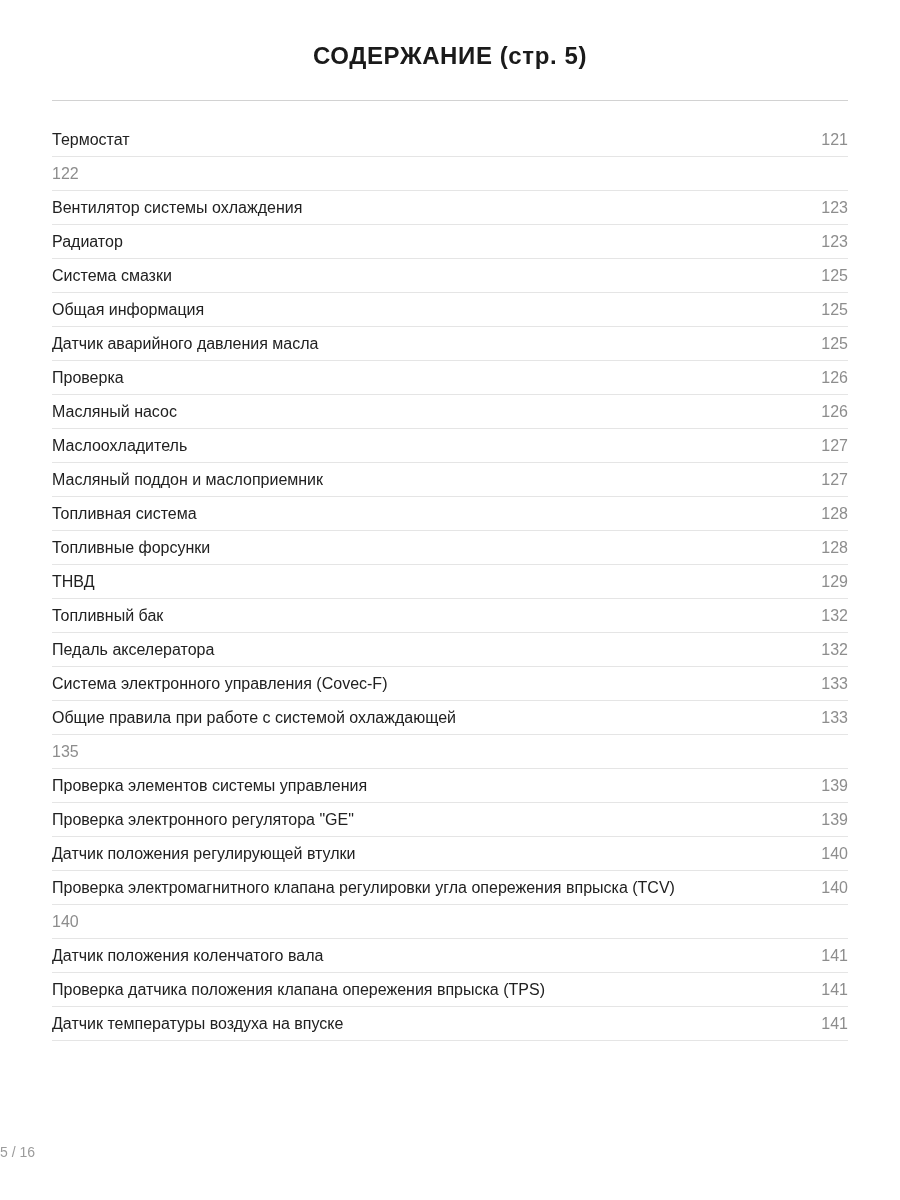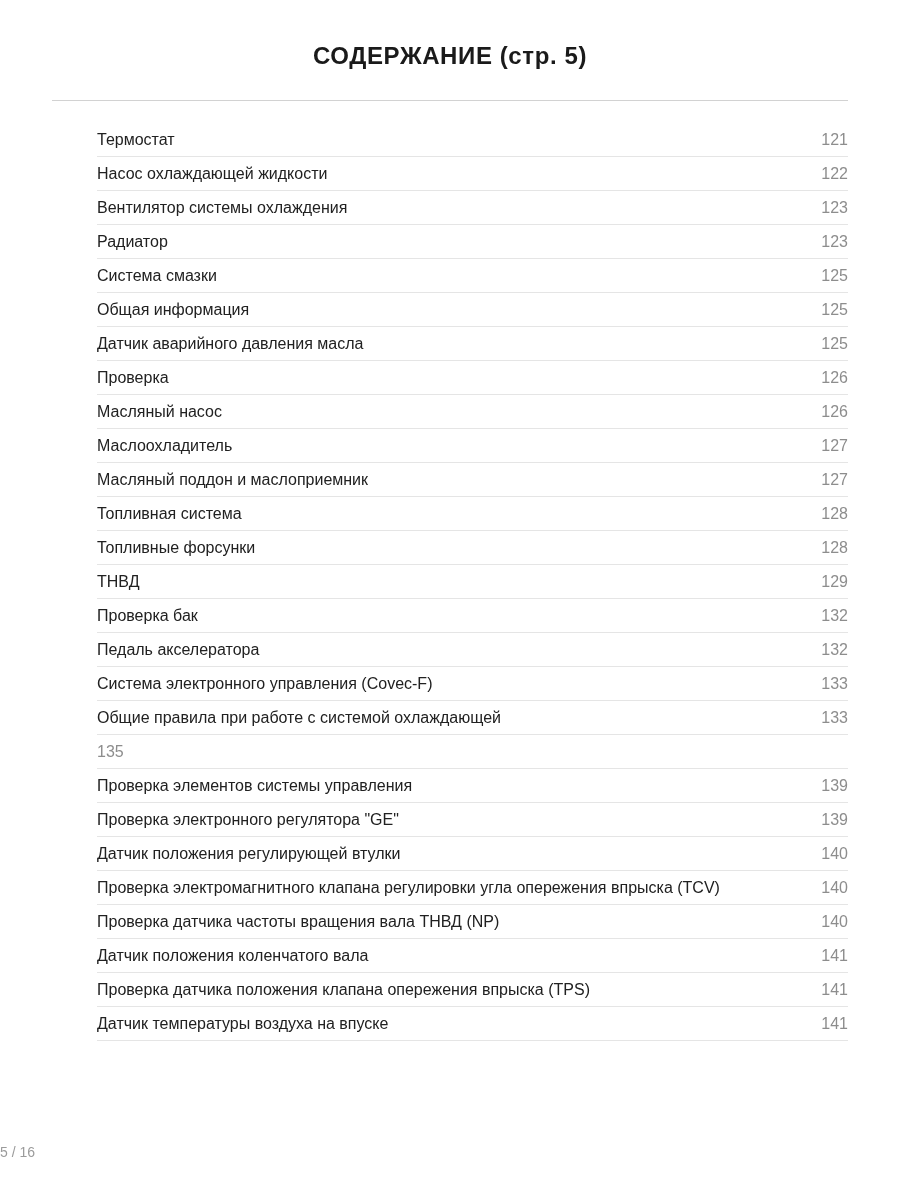--- a/index.html
+++ b/index.html
@@ -28,21 +28,20 @@
     color: #1a1a1a;
   }
   .top-divider {
     margin-top: 30px;
     border: none;
     border-top: 1px solid #d2d2d2;
     height: 0;
   }
   .toc-list {
     margin-top: 22px;
-    margin-left: 45px;
   }
   .toc-row {
     display: flex;
     justify-content: space-between;
     align-items: center;
     height: 34px;
     border-bottom: 1px solid #e5e5e5;
     cursor: default;
   }
   .toc-item-label {
@@ -77,21 +76,20 @@
     <h1 class="page-title">СОДЕРЖАНИЕ (стр. 5)</h1>
 
     <hr class="top-divider">
 
     <div class="toc-list">
         <div class="toc-row">
     <span class="toc-item-label">Термостат</span>
     <span class="toc-item-page">121</span>
   </div>
         <div class="toc-row">
-    <span class="toc-item-label">Насос охлаждающей жидкости</span>
     <span class="toc-item-page">122</span>
   </div>
         <div class="toc-row">
     <span class="toc-item-label">Вентилятор системы охлаждения</span>
     <span class="toc-item-page">123</span>
   </div>
         <div class="toc-row">
     <span class="toc-item-label">Радиатор</span>
     <span class="toc-item-page">123</span>
   </div>
@@ -129,21 +127,21 @@
   </div>
         <div class="toc-row">
     <span class="toc-item-label">Топливные форсунки</span>
     <span class="toc-item-page">128</span>
   </div>
         <div class="toc-row">
     <span class="toc-item-label">ТНВД</span>
     <span class="toc-item-page">129</span>
   </div>
         <div class="toc-row">
-    <span class="toc-item-label">Проверка бак</span>
+    <span class="toc-item-label">Топливный бак</span>
     <span class="toc-item-page">132</span>
   </div>
         <div class="toc-row">
     <span class="toc-item-label">Педаль акселератора</span>
     <span class="toc-item-page">132</span>
   </div>
         <div class="toc-row">
     <span class="toc-item-label">Система электронного управления (Covec-F)</span>
     <span class="toc-item-page">133</span>
   </div>
@@ -164,21 +162,20 @@
   </div>
         <div class="toc-row">
     <span class="toc-item-label">Датчик положения регулирующей втулки</span>
     <span class="toc-item-page">140</span>
   </div>
         <div class="toc-row">
     <span class="toc-item-label">Проверка электромагнитного клапана регулировки угла опережения впрыска (TCV)</span>
     <span class="toc-item-page">140</span>
   </div>
         <div class="toc-row">
-    <span class="toc-item-label">Проверка датчика частоты вращения вала ТНВД (NP)</span>
     <span class="toc-item-page">140</span>
   </div>
         <div class="toc-row">
     <span class="toc-item-label">Датчик положения коленчатого вала</span>
     <span class="toc-item-page">141</span>
   </div>
         <div class="toc-row">
     <span class="toc-item-label">Проверка датчика положения клапана опережения впрыска (TPS)</span>
     <span class="toc-item-page">141</span>
   </div>

